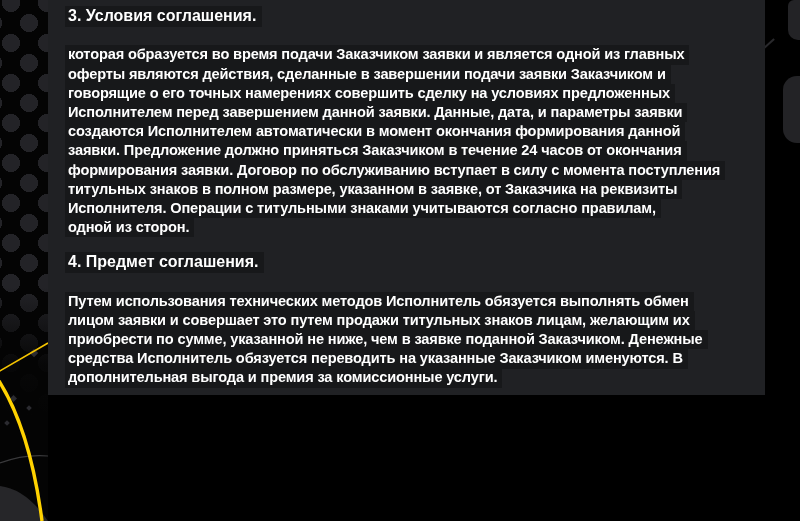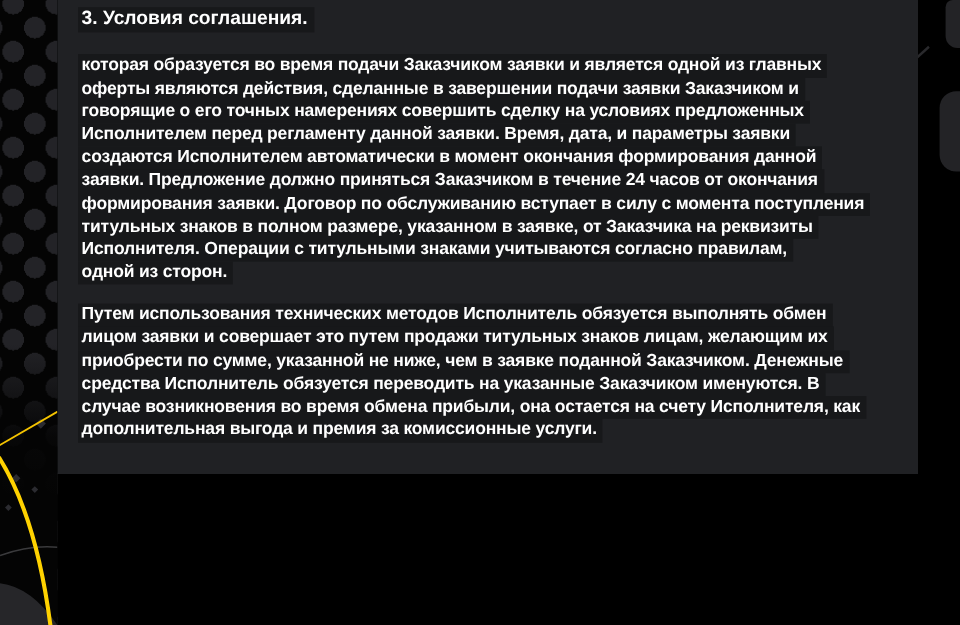--- a/index.html
+++ b/index.html
@@ -108,34 +108,34 @@
 </div>
 
 <div class="panel">
   <div>
   <div class="section">
     <div class="heading"><span>3. Условия соглашения.</span></div>
     <div>
           <div class="line"><span>которая образуется во время подачи Заказчиком заявки и является одной из главных</span></div>
           <div class="line"><span>оферты являются действия, сделанные в завершении подачи заявки Заказчиком и</span></div>
           <div class="line"><span>говорящие о его точных намерениях совершить сделку на условиях предложенных</span></div>
-          <div class="line"><span>Исполнителем перед регламенту данной заявки. Время, дата, и параметры заявки</span></div>
+          <div class="line"><span>Исполнителем перед завершением данной заявки. Данные, дата, и параметры заявки</span></div>
           <div class="line"><span>создаются Исполнителем автоматически в момент окончания формирования данной</span></div>
           <div class="line"><span>заявки. Предложение должно приняться Заказчиком в течение 24 часов от окончания</span></div>
           <div class="line"><span>формирования заявки. Договор по обслуживанию вступает в силу с момента поступления</span></div>
           <div class="line"><span>титульных знаков в полном размере, указанном в заявке, от Заказчика на реквизиты</span></div>
           <div class="line"><span>Исполнителя. Операции с титульными знаками учитываются согласно правилам,</span></div>
           <div class="line"><span>одной из сторон.</span></div>
         </div>
   </div>
 
   <div class="section">
+    <div class="heading"><span>4. Предмет соглашения.</span></div>
     <div>
           <div class="line"><span>Путем использования технических методов Исполнитель обязуется выполнять обмен</span></div>
           <div class="line"><span>лицом заявки и совершает это путем продажи титульных знаков лицам, желающим их</span></div>
           <div class="line"><span>приобрести по сумме, указанной не ниже, чем в заявке поданной Заказчиком. Денежные</span></div>
           <div class="line"><span>средства Исполнитель обязуется переводить на указанные Заказчиком именуются. В</span></div>
-          <div class="line"><span>случае возникновения во время обмена прибыли, она остается на счету Исполнителя, как</span></div>
           <div class="line"><span>дополнительная выгода и премия за комиссионные услуги.</span></div>
         </div>
   </div>
 </div>
 </div>
 
 </body></html>

